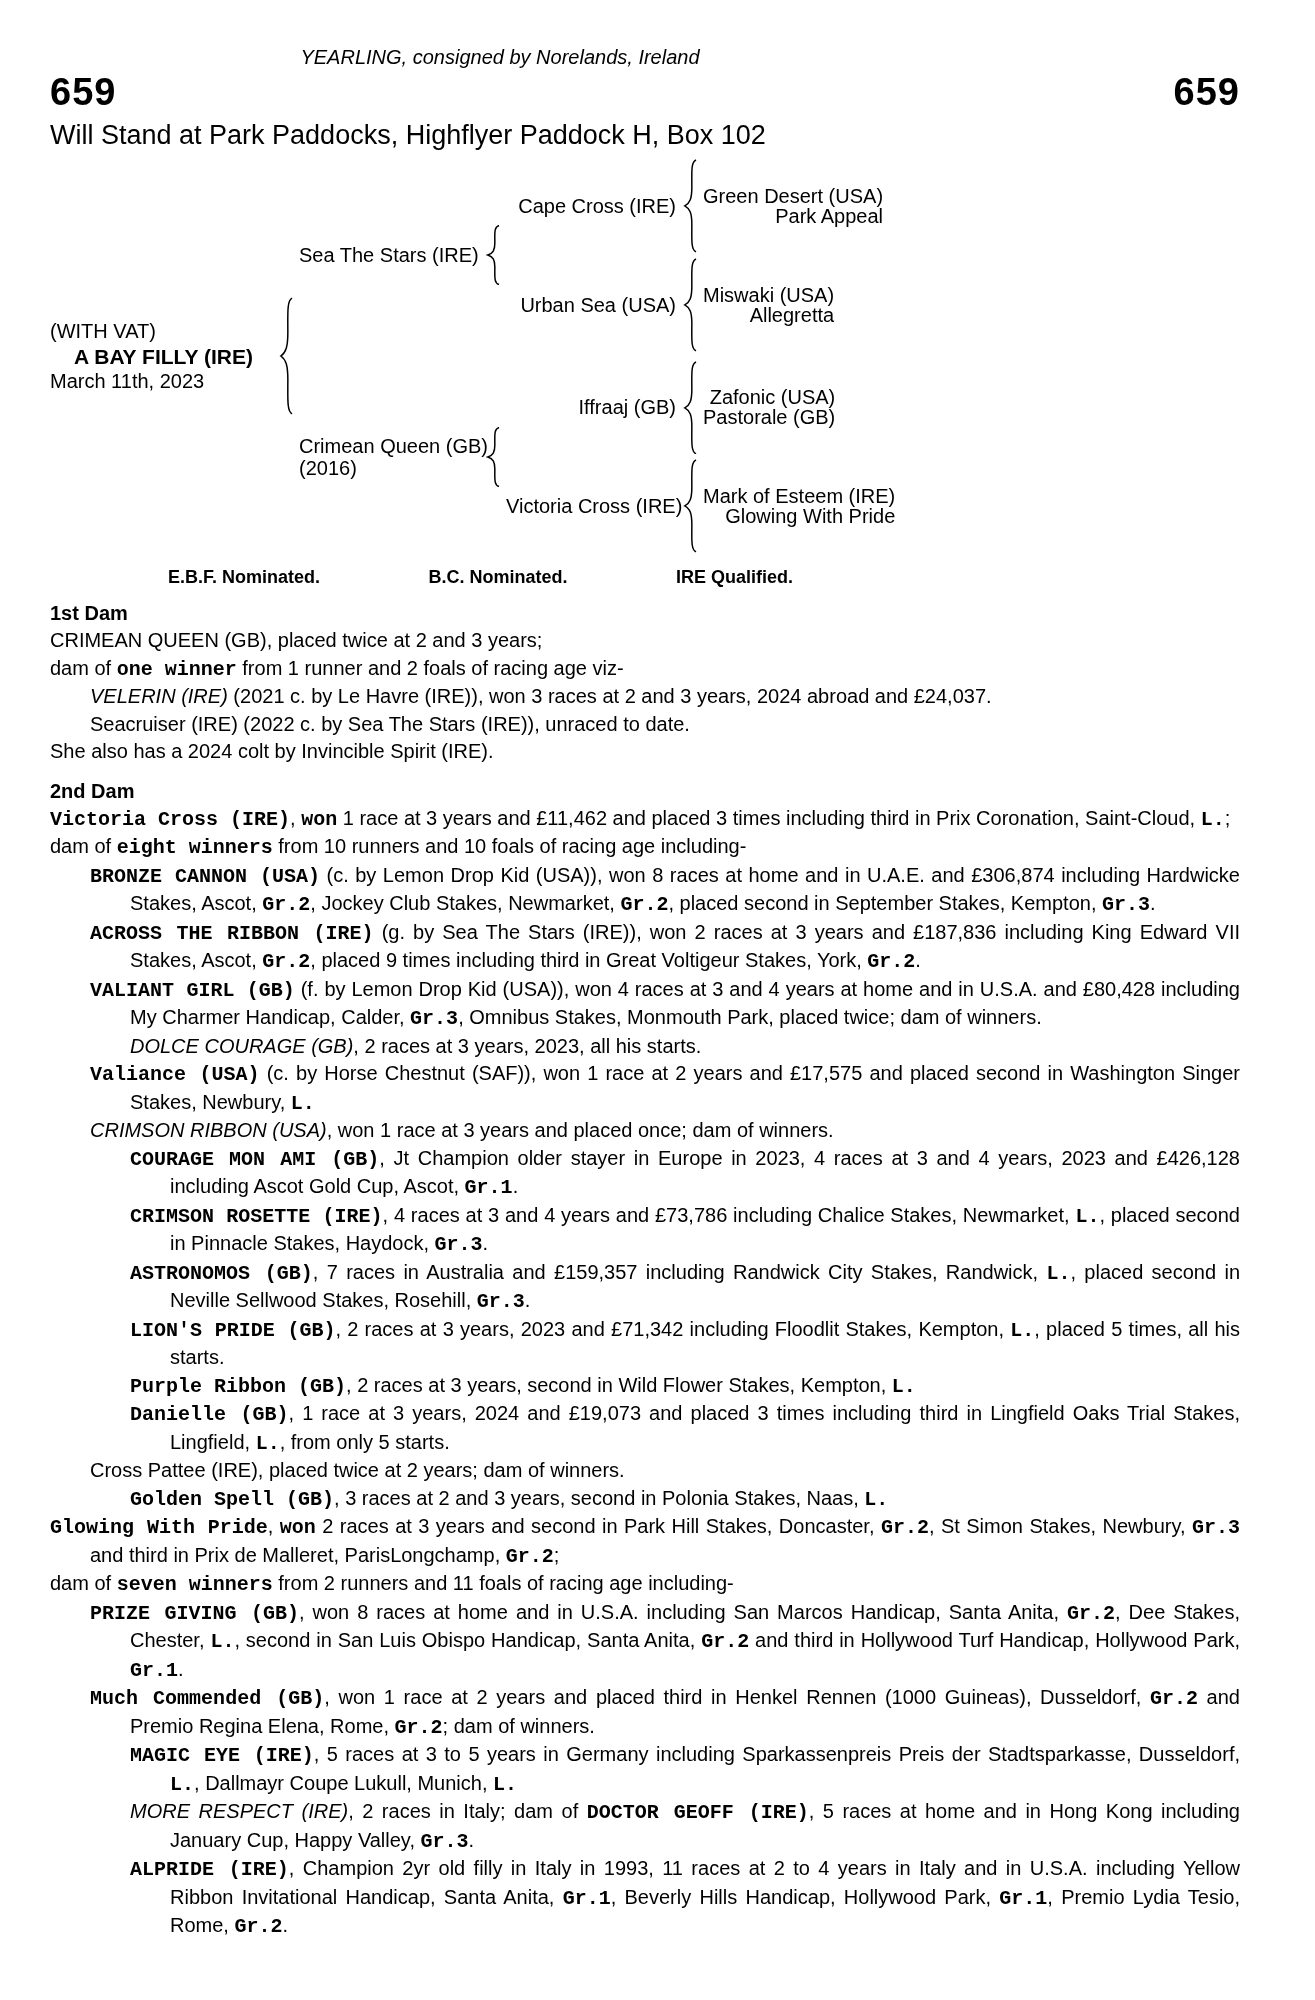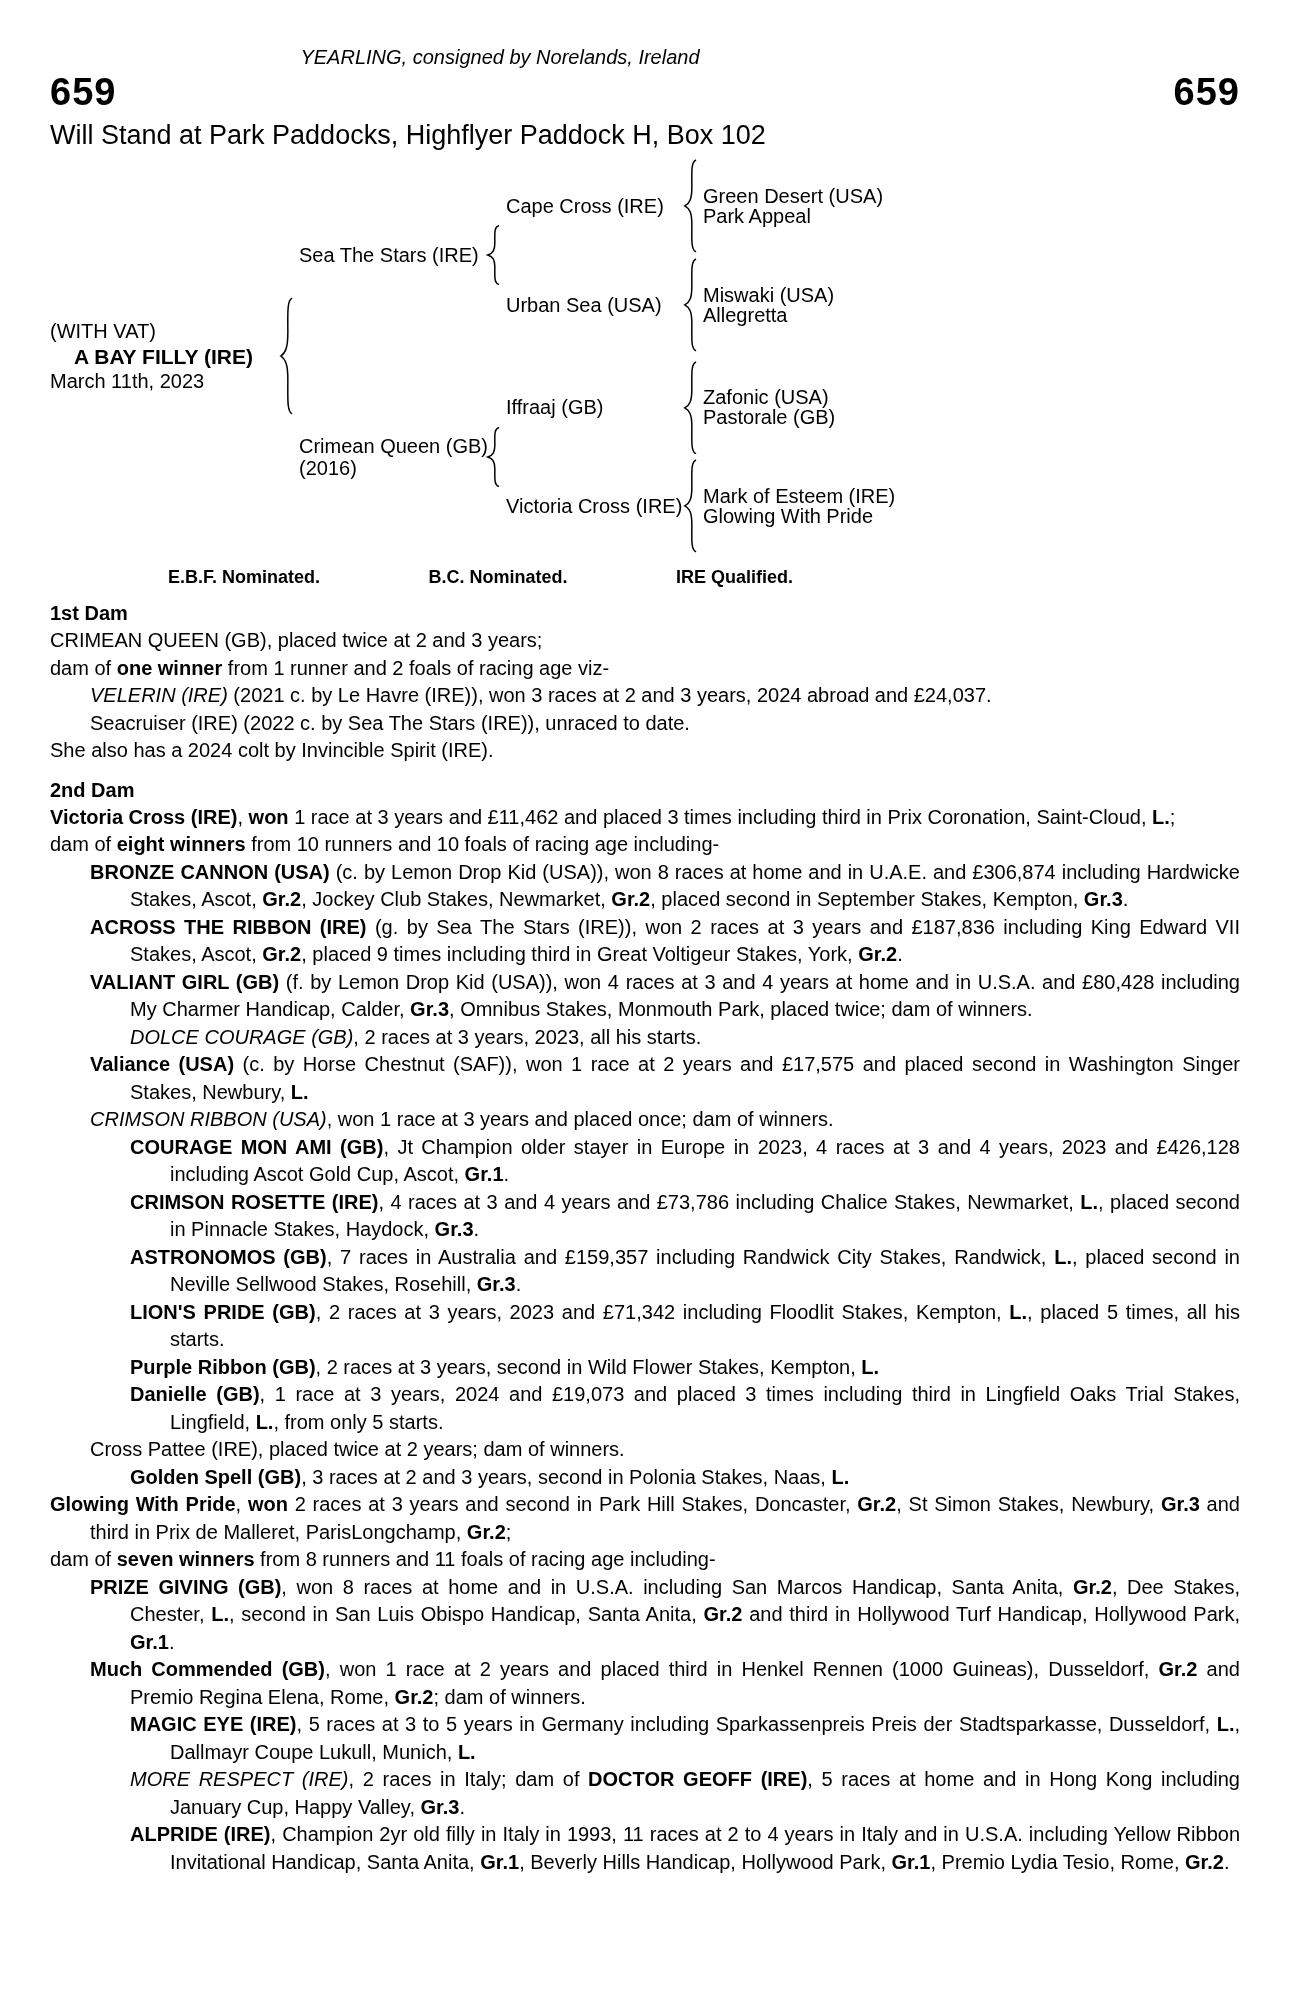--- a/index.html
+++ b/index.html
@@ -14,42 +14,42 @@
   .consignor { text-align: center; font-style: italic; font-size: 20px; margin-right: 290px; }
   .lot-row { display: flex; justify-content: space-between; align-items: baseline; margin-top: 2px; }
   .lot { font-size: 38px; font-weight: bold; letter-spacing: 1px; }
   .stand { font-weight: normal; font-size: 27px; margin-top: 6px; }
 
   .pedigree { display: flex; align-items: center; margin-top: 8px; }
   .subject { width: 228px; line-height: 25px; }
   .subject-name { font-weight: bold; font-size: 21px; margin-left: 24px; }
   .col { display: flex; flex-direction: column; justify-content: center; }
   .gen1col { gap: 9px; }
-  .groupcol { gap: 5px; }
+  .groupcol { gap: 5px; text-align: right; }
   .group { display: flex; align-items: center; }
   .unit { display: flex; align-items: center; }
   .ped-name { padding: 0 6px; white-space: nowrap; line-height: 22px; }
   .gen1 { width: 192px; }
   .gen2 { width: 182px; }
   .g3 { height: 20px; line-height: 20px; white-space: nowrap; padding-left: 6px; }
   .brace { flex: 0 0 15px; }
   .brace svg { display: block; width: 15px; height: 100%; }
   .brace1 { height: 118px; }
   .brace2 { height: 60px; }
   .brace3 { align-self: stretch; }
 
   .nominations { display: flex; justify-content: space-between; width: 625px;
                  margin: 14px 0 4px 118px; font-weight: bold; font-size: 18px; }
 
   .dam-heading { font-weight: bold; line-height: 28px; margin-top: 11px; }
   .para { margin: 0; text-align: justify; line-height: 27.5px; }
   .ind0 { padding-left: 40px;  text-indent: -40px; }
   .ind1 { padding-left: 80px;  text-indent: -40px; }
   .ind2 { padding-left: 120px; text-indent: -40px; }
-  .b { font-weight: bold; }
+  .b { font-weight: bold; font-family: Liberation Mono, monospace; }
   .i { font-style: italic; }
 </style>
 </head>
 <body>
 
 <div class="page">
 
   <div class="consignor">YEARLING, consigned by Norelands, Ireland</div>
 
   <div class="lot-row">
@@ -174,21 +174,21 @@
       <p class="para ind1"><span class="i">CRIMSON RIBBON (USA)</span><span>, won 1 race at 3 years and placed once; dam of winners.</span></p>
       <p class="para ind2"><span class="b">COURAGE MON AMI (GB)</span><span>, Jt Champion older stayer in Europe in 2023, 4 races at 3 and 4 years, 2023 and £426,128 including Ascot Gold Cup, Ascot, </span><span class="b">Gr.1</span><span>.</span></p>
       <p class="para ind2"><span class="b">CRIMSON ROSETTE (IRE)</span><span>, 4 races at 3 and 4 years and £73,786 including Chalice Stakes, Newmarket, </span><span class="b">L.</span><span>, placed second in Pinnacle Stakes, Haydock, </span><span class="b">Gr.3</span><span>.</span></p>
       <p class="para ind2"><span class="b">ASTRONOMOS (GB)</span><span>, 7 races in Australia and £159,357 including Randwick City Stakes, Randwick, </span><span class="b">L.</span><span>, placed second in Neville Sellwood Stakes, Rosehill, </span><span class="b">Gr.3</span><span>.</span></p>
       <p class="para ind2"><span class="b">LION'S PRIDE (GB)</span><span>, 2 races at 3 years, 2023 and £71,342 including Floodlit Stakes, Kempton, </span><span class="b">L.</span><span>, placed 5 times, all his starts.</span></p>
       <p class="para ind2"><span class="b">Purple Ribbon (GB)</span><span>, 2 races at 3 years, second in Wild Flower Stakes, Kempton, </span><span class="b">L.</span></p>
       <p class="para ind2"><span class="b">Danielle (GB)</span><span>, 1 race at 3 years, 2024 and £19,073 and placed 3 times including third in Lingfield Oaks Trial Stakes, Lingfield, </span><span class="b">L.</span><span>, from only 5 starts.</span></p>
       <p class="para ind1"><span>Cross Pattee (IRE), placed twice at 2 years; dam of winners.</span></p>
       <p class="para ind2"><span class="b">Golden Spell (GB)</span><span>, 3 races at 2 and 3 years, second in Polonia Stakes, Naas, </span><span class="b">L.</span></p>
       <p class="para ind0"><span class="b">Glowing With Pride</span><span>, </span><span class="b">won</span><span> 2 races at 3 years and second in Park Hill Stakes, Doncaster, </span><span class="b">Gr.2</span><span>, St Simon Stakes, Newbury, </span><span class="b">Gr.3</span><span> and third in Prix de Malleret, ParisLongchamp, </span><span class="b">Gr.2</span><span>;</span></p>
-      <p class="para ind0"><span>dam of </span><span class="b">seven winners</span><span> from 8 runners and 11 foals of racing age including-</span></p>
+      <p class="para ind0"><span>dam of </span><span class="b">seven winners</span><span> from 2 runners and 11 foals of racing age including-</span></p>
       <p class="para ind1"><span class="b">PRIZE GIVING (GB)</span><span>, won 8 races at home and in U.S.A. including San Marcos Handicap, Santa Anita, </span><span class="b">Gr.2</span><span>, Dee Stakes, Chester, </span><span class="b">L.</span><span>, second in San Luis Obispo Handicap, Santa Anita, </span><span class="b">Gr.2</span><span> and third in Hollywood Turf Handicap, Hollywood Park, </span><span class="b">Gr.1</span><span>.</span></p>
       <p class="para ind1"><span class="b">Much Commended (GB)</span><span>, won 1 race at 2 years and placed third in Henkel Rennen (1000 Guineas), Dusseldorf, </span><span class="b">Gr.2</span><span> and Premio Regina Elena, Rome, </span><span class="b">Gr.2</span><span>; dam of winners.</span></p>
       <p class="para ind2"><span class="b">MAGIC EYE (IRE)</span><span>, 5 races at 3 to 5 years in Germany including Sparkassenpreis Preis der Stadtsparkasse, Dusseldorf, </span><span class="b">L.</span><span>, Dallmayr Coupe Lukull, Munich, </span><span class="b">L.</span></p>
       <p class="para ind2"><span class="i">MORE RESPECT (IRE)</span><span>, 2 races in Italy; dam of </span><span class="b">DOCTOR GEOFF (IRE)</span><span>, 5 races at home and in Hong Kong including January Cup, Happy Valley, </span><span class="b">Gr.3</span><span>.</span></p>
       <p class="para ind2"><span class="b">ALPRIDE (IRE)</span><span>, Champion 2yr old filly in Italy in 1993, 11 races at 2 to 4 years in Italy and in U.S.A. including Yellow Ribbon Invitational Handicap, Santa Anita, </span><span class="b">Gr.1</span><span>, Beverly Hills Handicap, Hollywood Park, </span><span class="b">Gr.1</span><span>, Premio Lydia Tesio, Rome, </span><span class="b">Gr.2</span><span>.</span></p>
     </div>
 
 </div>
 
 </body></html>

